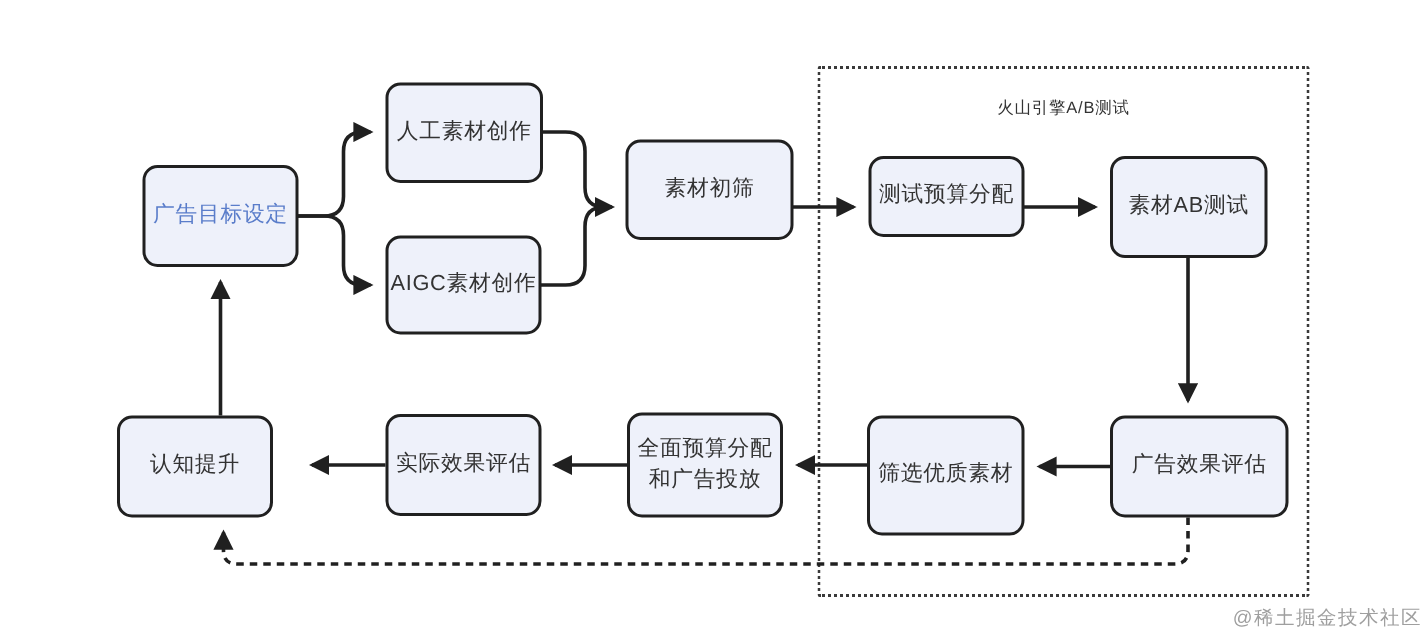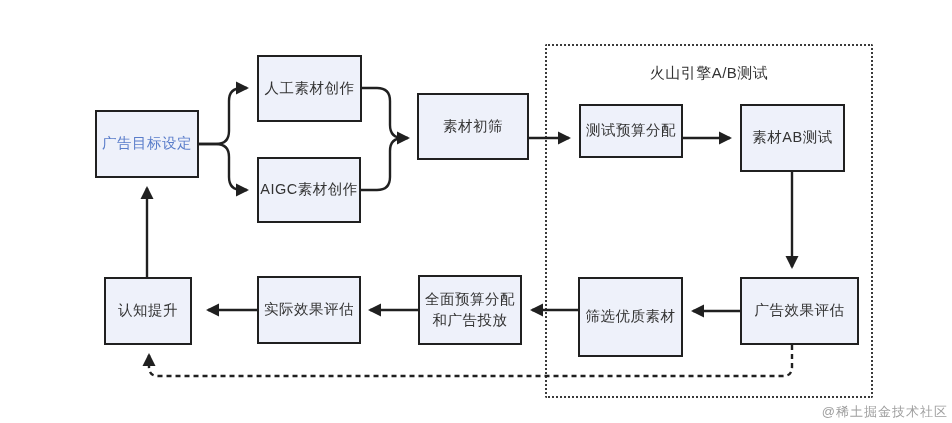--- a/index.html
+++ b/index.html
@@ -7,25 +7,25 @@
   .canvas{
     position:relative;width:952px;height:423px;background:#ffffff;overflow:hidden;
   }
   .wires{position:absolute;left:0;top:0;width:952px;height:423px;}
   .group{
     position:absolute;left:545px;top:44px;width:328px;height:354px;
     border:2px dotted #3a3a3a;border-radius:2px;box-sizing:border-box;
   }
   .group-label{
     position:absolute;left:0;top:18px;width:100%;text-align:center;
-    font-size:15px;color:#333333;letter-spacing:0.5px;
+    font-size:11px;color:#333333;letter-spacing:0.5px;
   }
   .node{
     position:absolute;box-sizing:border-box;
-    background:#eef1fa;border:2.5px solid #202020;border-radius:0;
+    background:#eef1fa;border:2.5px solid #202020;border-radius:10px;
     display:flex;align-items:center;justify-content:center;
   }
   .node .label{
     font-size:14.5px;color:#333333;text-align:center;line-height:1.45;
     white-space:pre-line;letter-spacing:0.5px;
   }
   .node .label.accent{color:#5a7dca;font-weight:normal;}
   .watermark{
     position:absolute;right:4px;bottom:2px;
     font-size:13px;color:#9f9f9f;letter-spacing:1px;
@@ -93,21 +93,21 @@
   </div>
 
   <div class="node" style="left:579px;top:104px;width:104px;height:54px">
     <span class="label">测试预算分配</span>
   </div>
 
   <div class="node" style="left:740px;top:104px;width:105px;height:68px">
     <span class="label">素材AB测试</span>
   </div>
 
-  <div class="node" style="left:104px;top:277px;width:88px;height:68px">
+  <div class="node" style="left:78px;top:277px;width:104px;height:68px">
     <span class="label">认知提升</span>
   </div>
 
   <div class="node" style="left:257px;top:276px;width:104px;height:68px">
     <span class="label">实际效果评估</span>
   </div>
 
   <div class="node" style="left:418px;top:275px;width:104px;height:70px">
     <span class="label">全面预算分配
 和广告投放</span>

